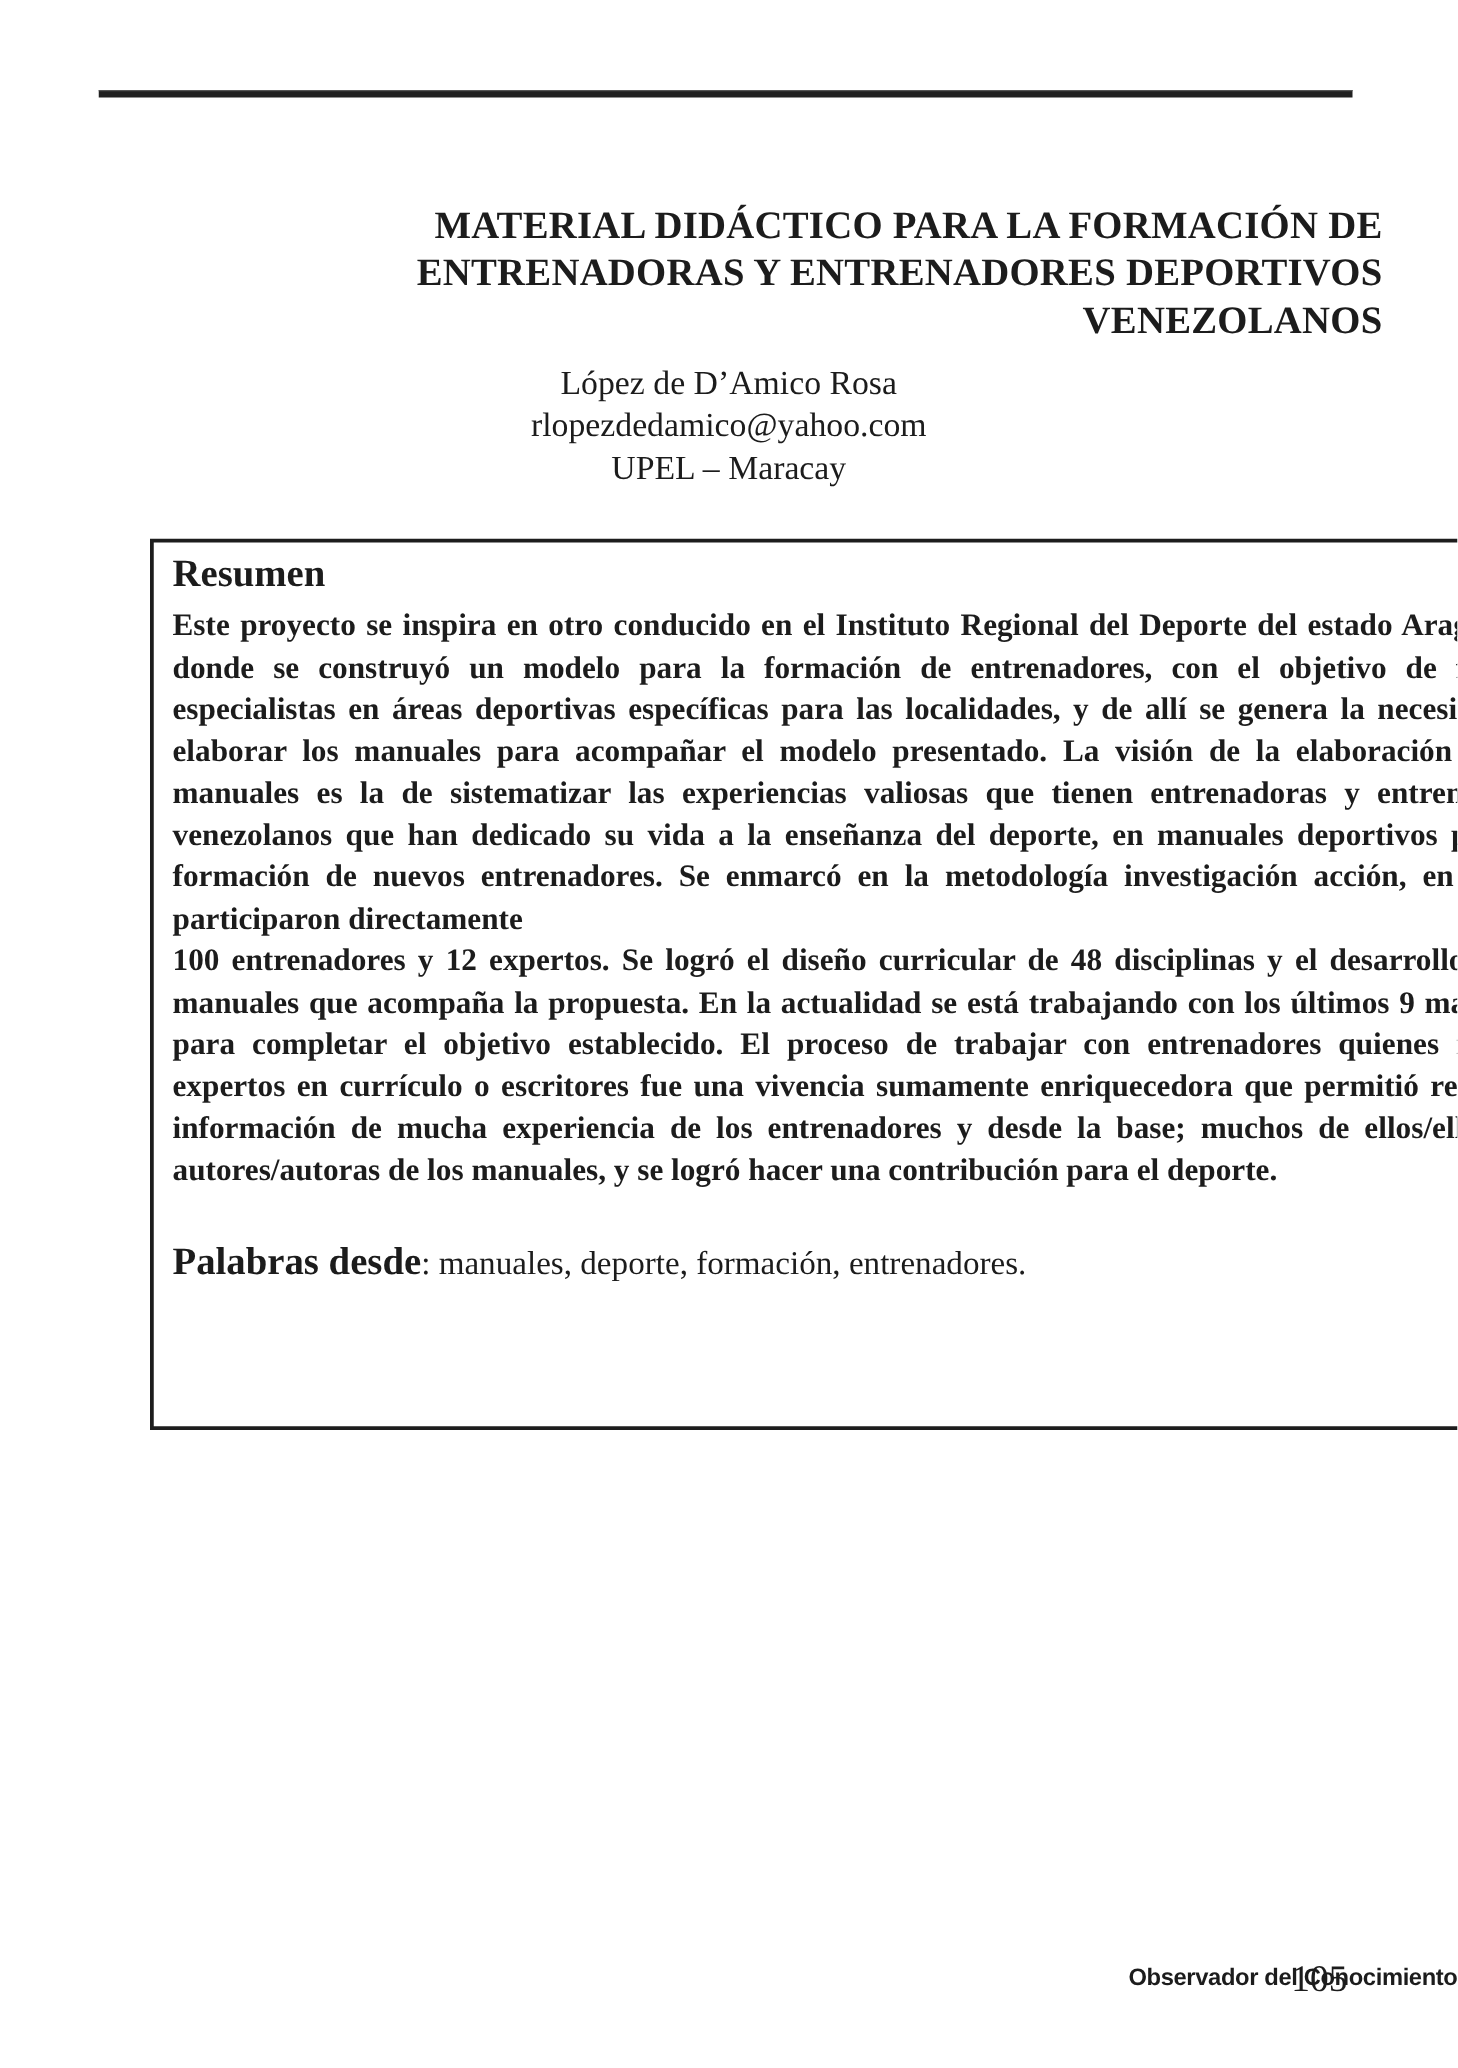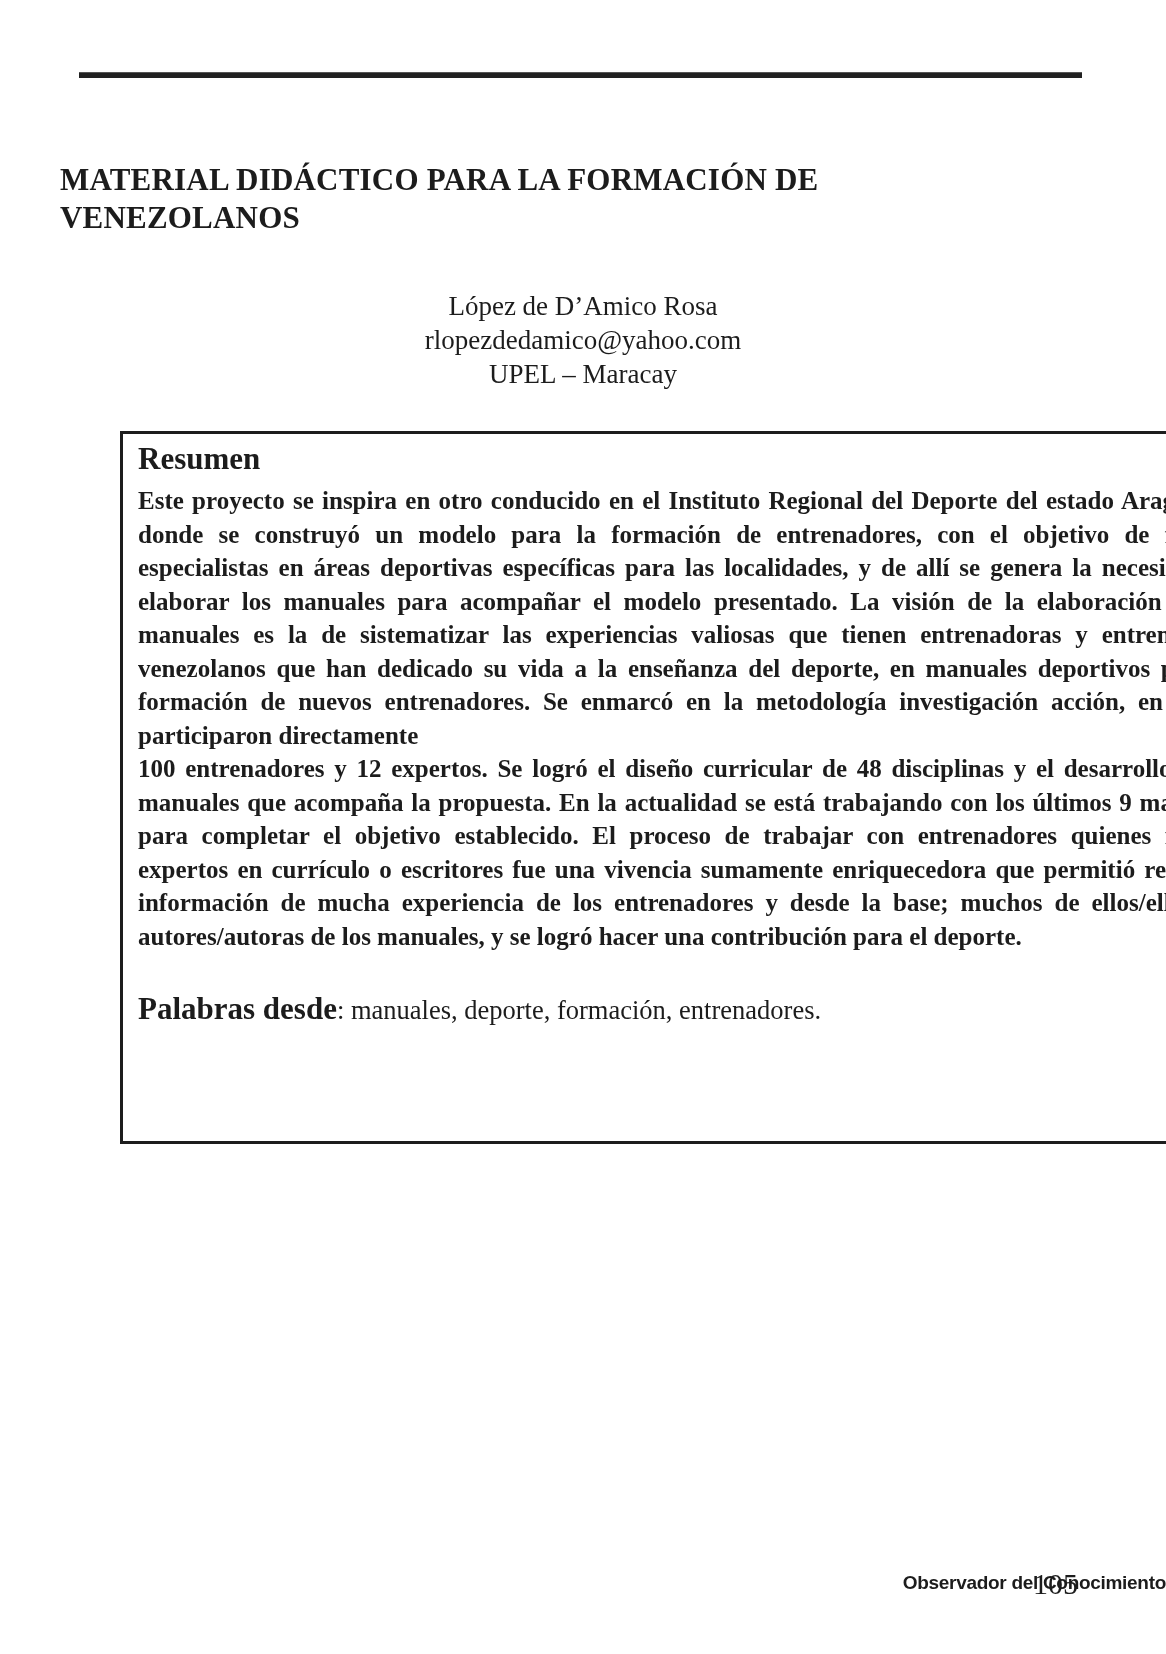--- a/index.html
+++ b/index.html
@@ -21,23 +21,23 @@
     left: 79px;
     top: 72px;
     width: 1003px;
     height: 5px;
     background: #212121;
     border-top: 1px solid #555;
   }
   .article-title {
     position: absolute;
     left: 60px;
-    right: 72px;
+    right: 60px;
     top: 140px;
-    text-align: left;
+    text-align: right;
     font-weight: bold;
     font-size: 31px;
     line-height: 38px;
     letter-spacing: 0.2px;
   }
   .article-title .t-line { display: block; }
   .author-block {
     position: absolute;
     left: 0;
     right: 0;
@@ -100,20 +100,21 @@
 </style>
 </head>
 <body>
 
 <div class="page">
 
   <div class="top-rule"></div>
 
   <h1 class="article-title">
     <span class="t-line">MATERIAL DIDÁCTICO PARA LA FORMACIÓN DE</span>
+    <span class="t-line">ENTRENADORAS Y ENTRENADORES DEPORTIVOS</span>
     <span class="t-line">VENEZOLANOS</span>
   </h1>
 
   <div class="author-block">
     <span class="a-line">López de D’Amico Rosa</span>
     <span class="a-line">rlopezdedamico@yahoo.com</span>
     <span class="a-line">UPEL – Maracay</span>
   </div>
 
   <div class="abstract-box">

